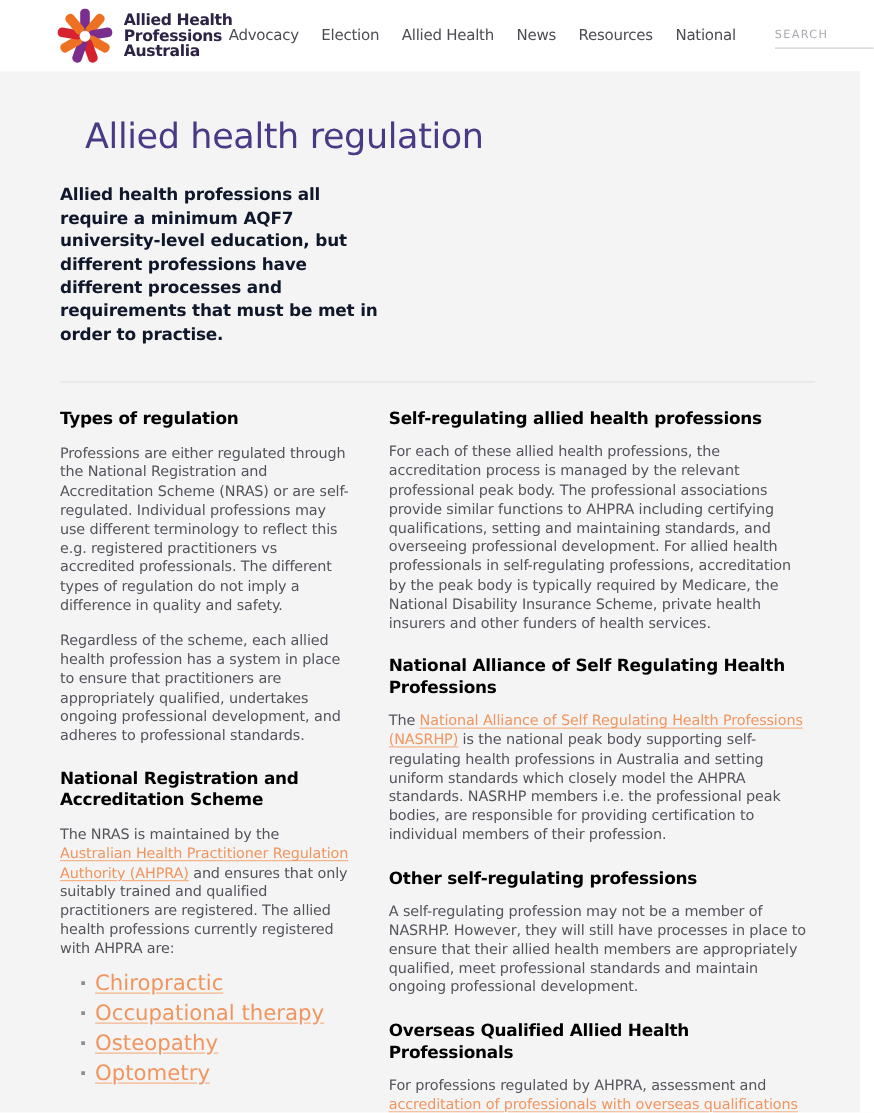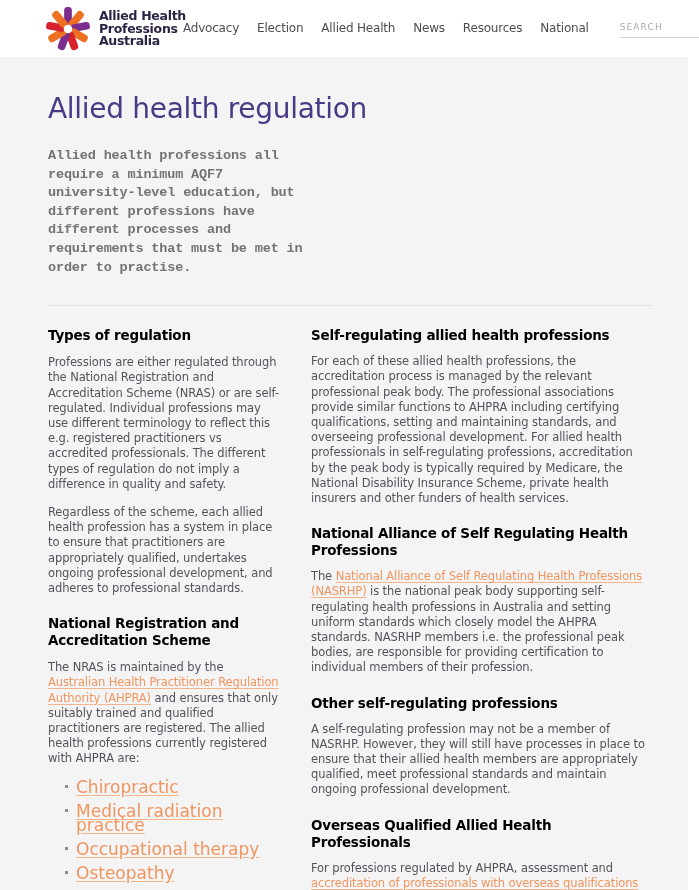--- a/index.html
+++ b/index.html
@@ -46,24 +46,25 @@
   .canvas {
     position:absolute; left:0; top:57px; width:688px; height:833px;
     background:#f4f4f4;
   }
   .inner { padding:36px 36px 0 48px; }
 
   .page-title {
     font-size:28px; font-weight:normal; color:#4a3a86;
     letter-spacing:-0.3px; line-height:32px;
     margin-bottom:22px;
+    margin-left:20px;
   }
   .lede {
     font-weight:bold; font-size:13.5px; line-height:18.6px;
-    color:#737373; max-width:262px; letter-spacing:-0.15px;font-family:Liberation Mono, monospace;
+    color:#0f172a; max-width:262px; letter-spacing:-0.15px;
   }
   .divider {
     height:1px; background:#e2e2e2; margin:28px 12px 0 0; width:604px;
   }
 
   
   .columns { display:flex; gap:0; padding-top:21px; }
   .col-left  { width:253px; padding-right:18px; }
   .col-right { width:348px; padding-left:10px; }
 
@@ -176,21 +177,20 @@
           <p class="body">Regardless of the scheme, each allied health profession has a system in place to ensure that practitioners are appropriately qualified, undertakes ongoing professional development, and adheres to professional standards.</p>
 
           <h2 class="sec sec-spaced">National Registration and Accreditation Scheme</h2>
 
           <p class="body">
             <span>The NRAS is maintained by the </span><a class="link">Australian Health Practitioner Regulation Authority (AHPRA)</a><span> and ensures that only suitably trained and qualified practitioners are registered. The allied health professions currently registered with AHPRA are:</span>
           </p>
 
           <ul class="bullets tight">
             <li><a class="link">Chiropractic</a></li>
-            <li><a class="link">Medical radiation practice</a></li>
             <li><a class="link">Occupational therapy</a></li>
             <li><a class="link">Osteopathy</a></li>
             <li><a class="link">Optometry</a></li>
 
           </ul>
 
         </div>
 
         <div class="col-right">
 

